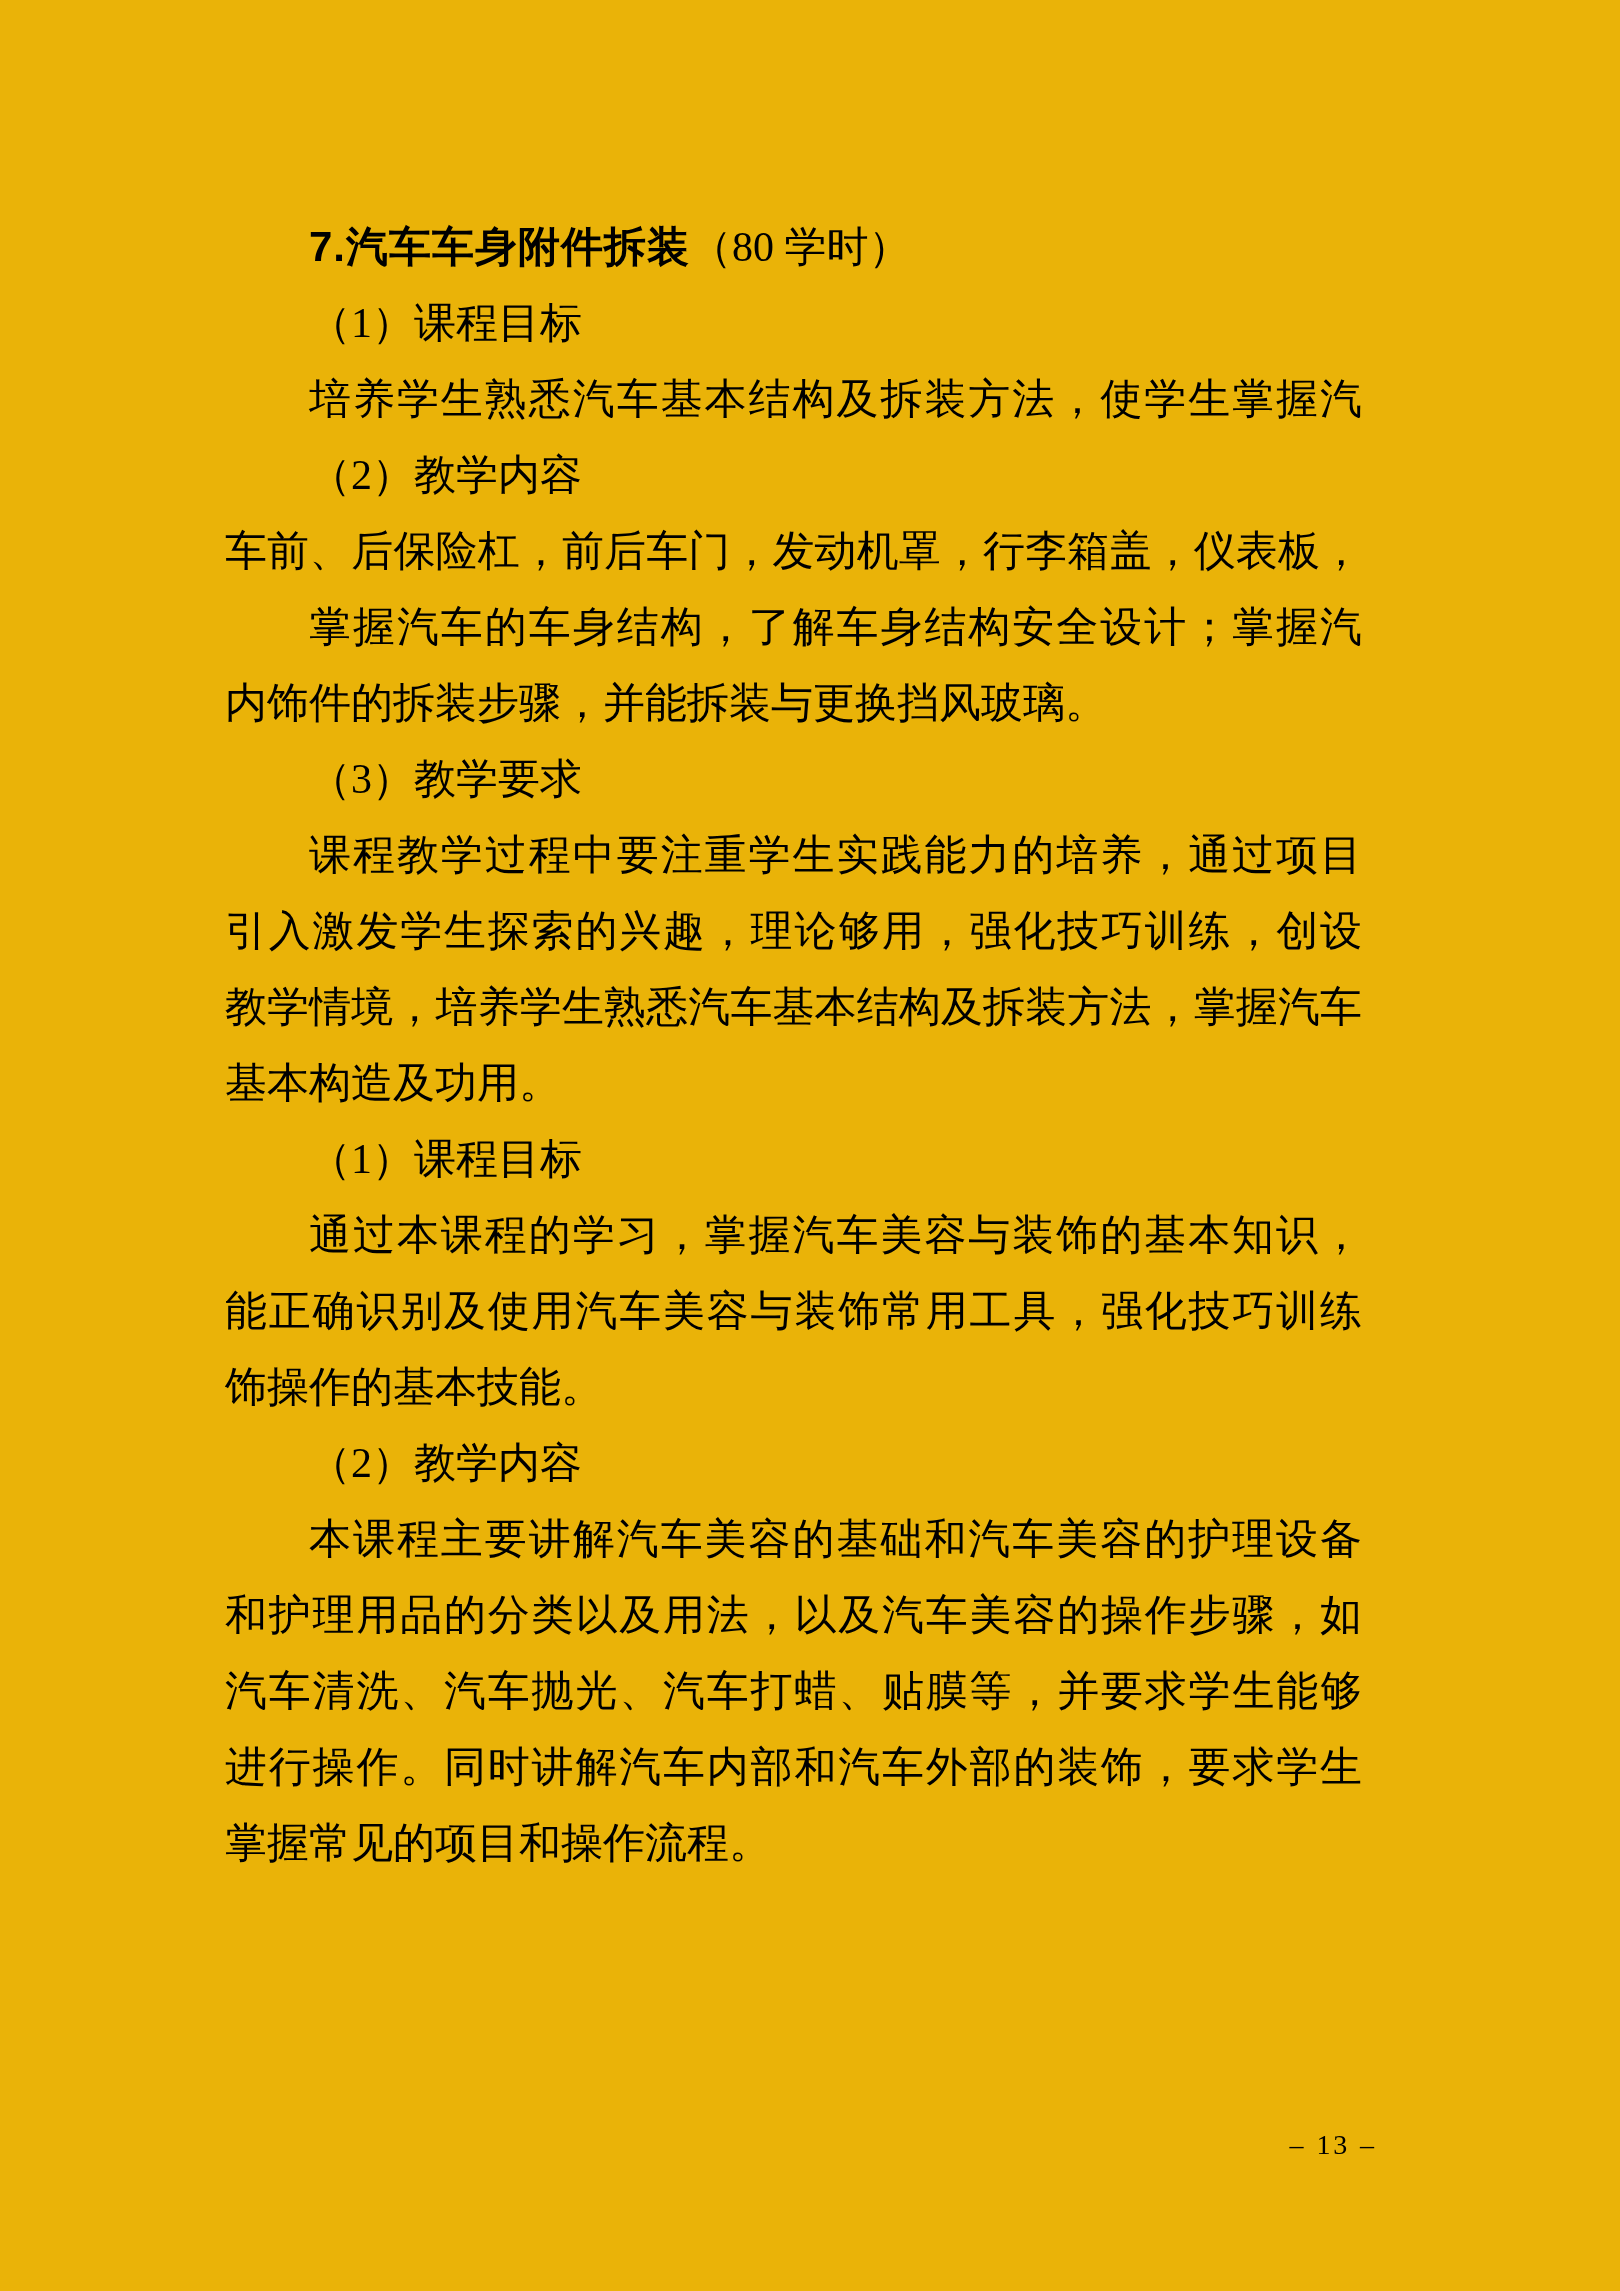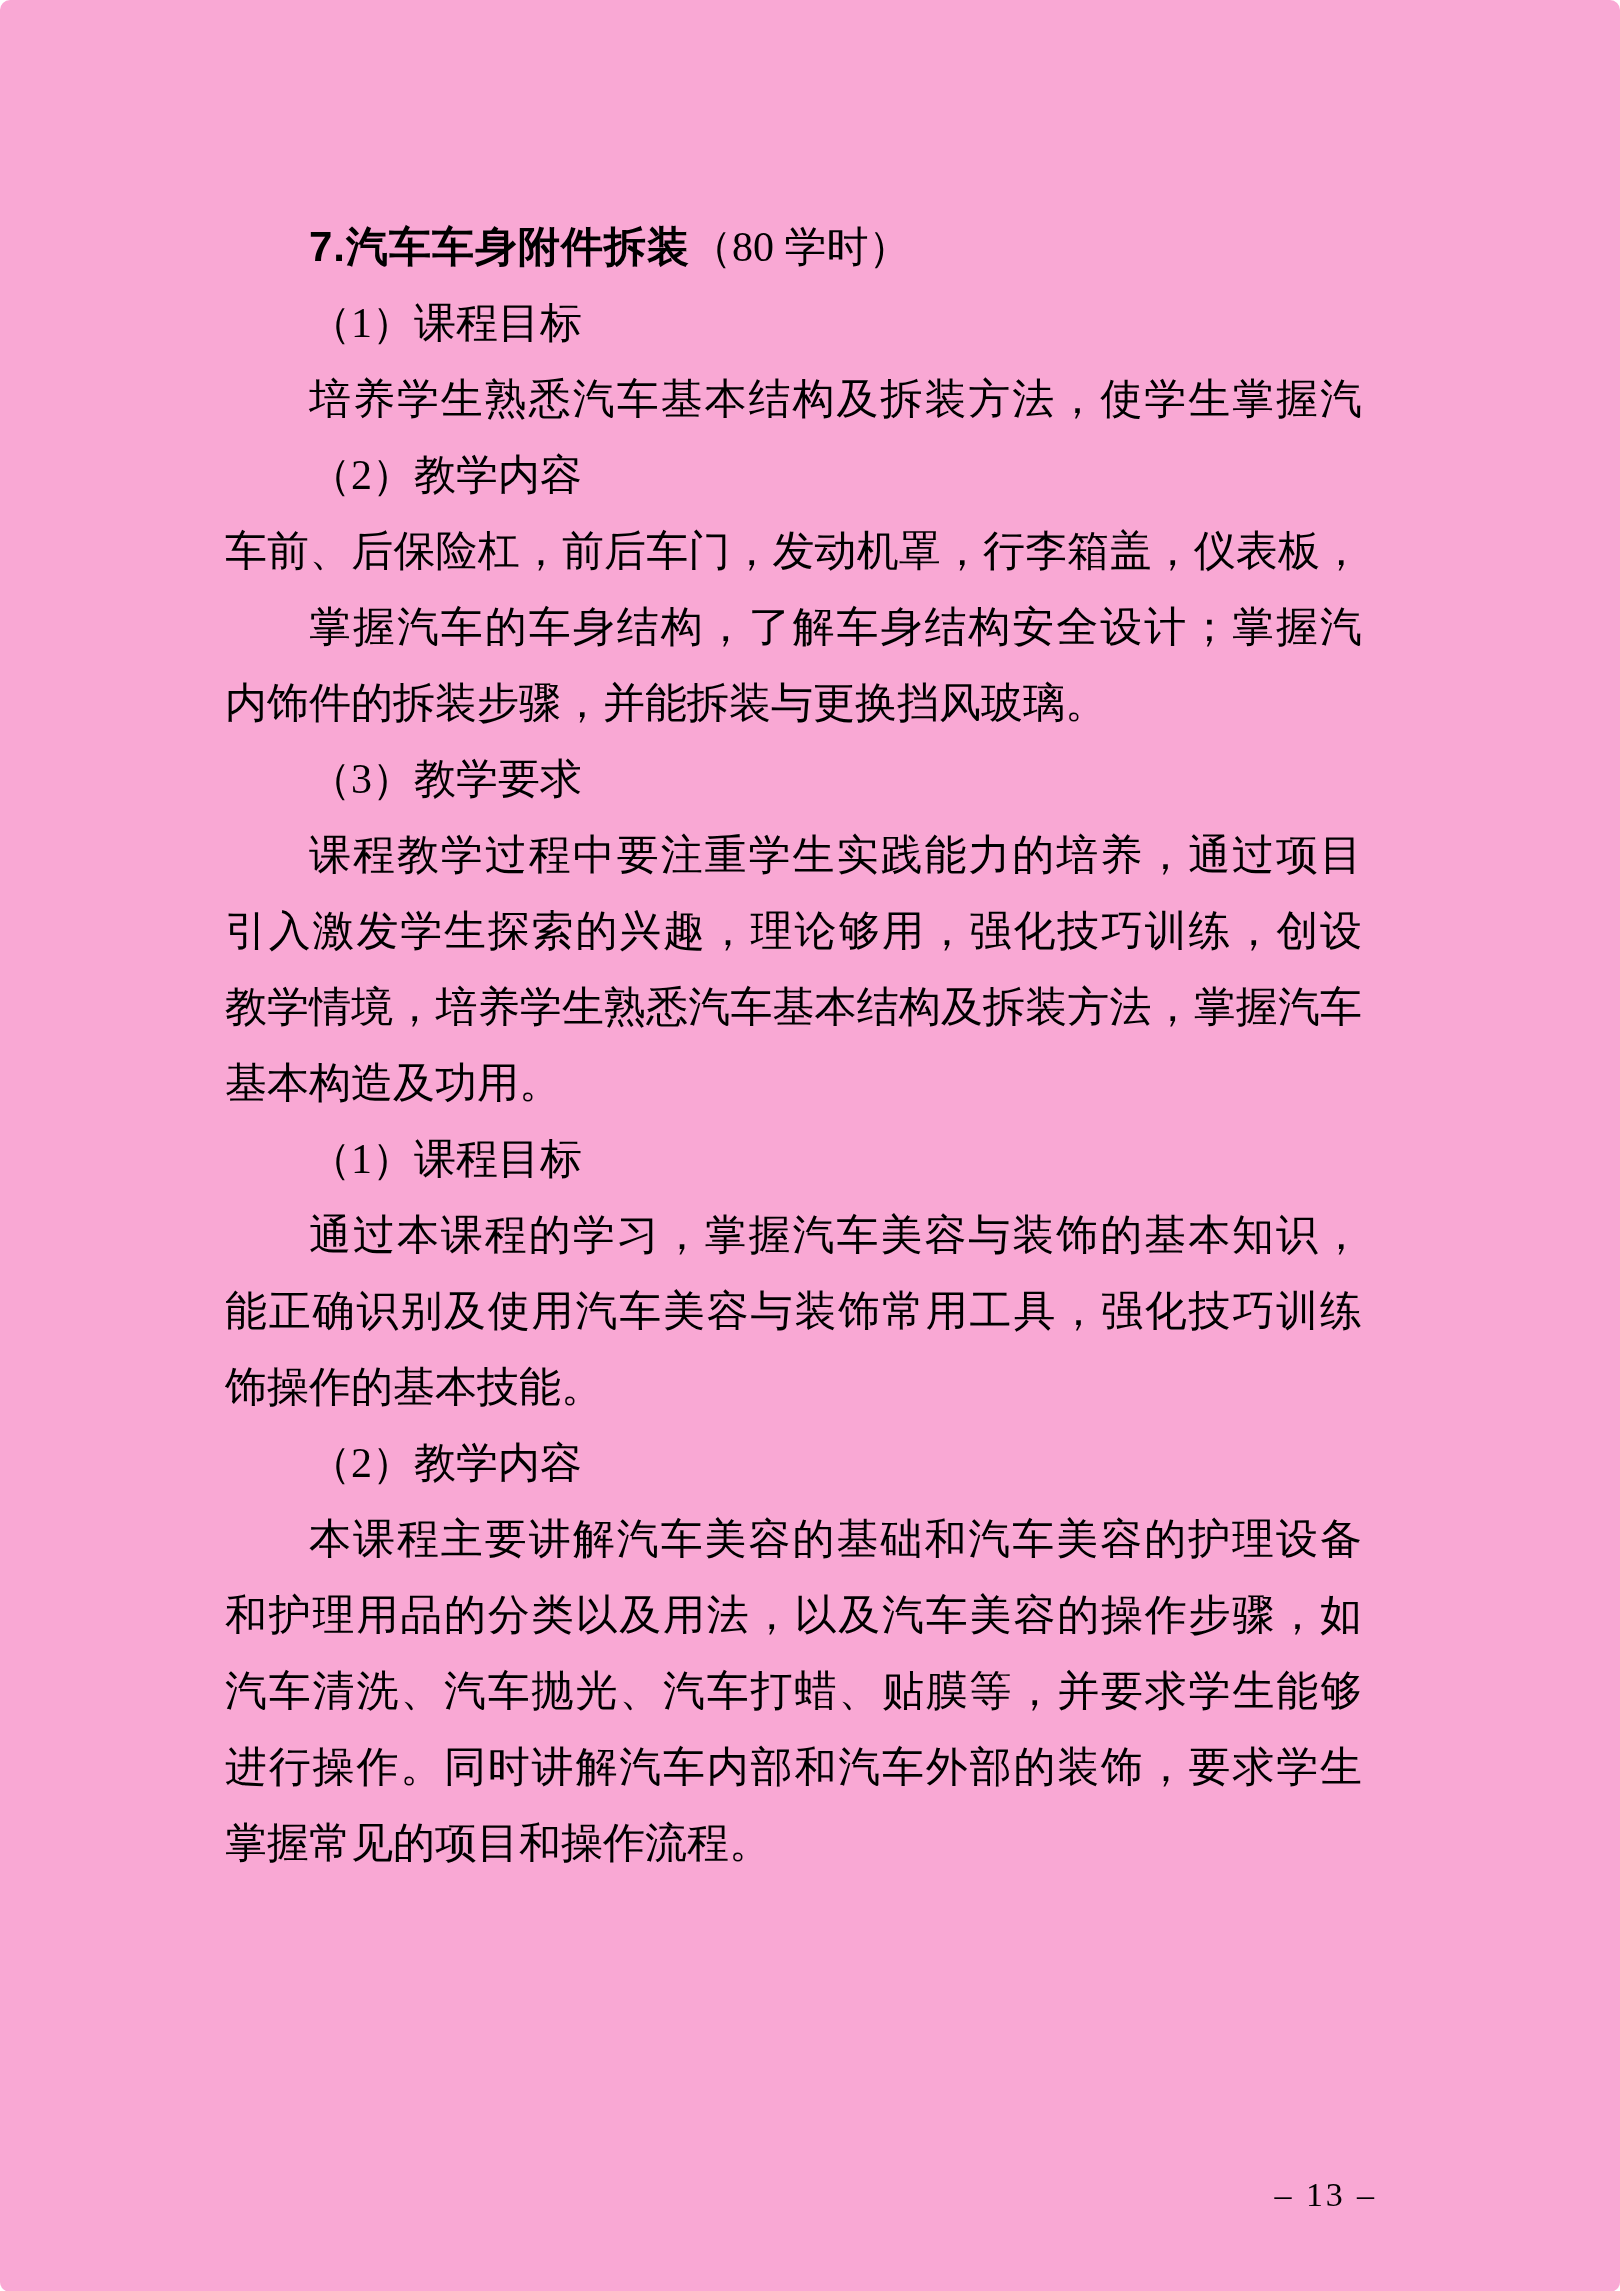--- a/index.html
+++ b/index.html
@@ -1,25 +1,24 @@
 <!DOCTYPE html>
 <html><head>
 <meta charset="utf-8">
 <style>
   * { margin: 0; padding: 0; box-sizing: border-box; }
   html, body { background: #ffffff; }
   .page {
     position: relative;
     width: 1620px;
     height: 2292px;
-    background: #f9a8d4;
+    background: #eab308;
     color: #000000;
     font-family: "Liberation Serif", serif;
     overflow: hidden;
-    border-radius: 10px;
   }
   .doc {
     position: absolute;
     left: 225px;
     top: 209px;
     width: 1137px;
     font-size: 42px;
     line-height: 76px;
   }
   .line {
@@ -50,25 +49,24 @@
     height: 76px;
     overflow: hidden;
     text-indent: 2em;
     text-align: left;
     text-align-last: left;
   }
   .footer-page-number {
     position: absolute;
     top: 2129px;
     right: 243px;
-    font-size: 34px;
+    font-size: 28px;
     letter-spacing: 2.9px;
     font-family: "Liberation Serif", serif;
     color: #000000;
-    margin-top: 47px;
   }
 </style>
 </head>
 <body>
 
 <div class="page">
   <div class="doc">
       <div class="heading-line"><span class="heading-bold">7.汽车车身附件拆装</span><span class="heading-suffix">（80 学时）</span></div>
       <div class="label-line">（1）课程目标</div>
       <div class="line para-first">培养学生熟悉汽车基本结构及拆装方法，使学生掌握汽</div>

